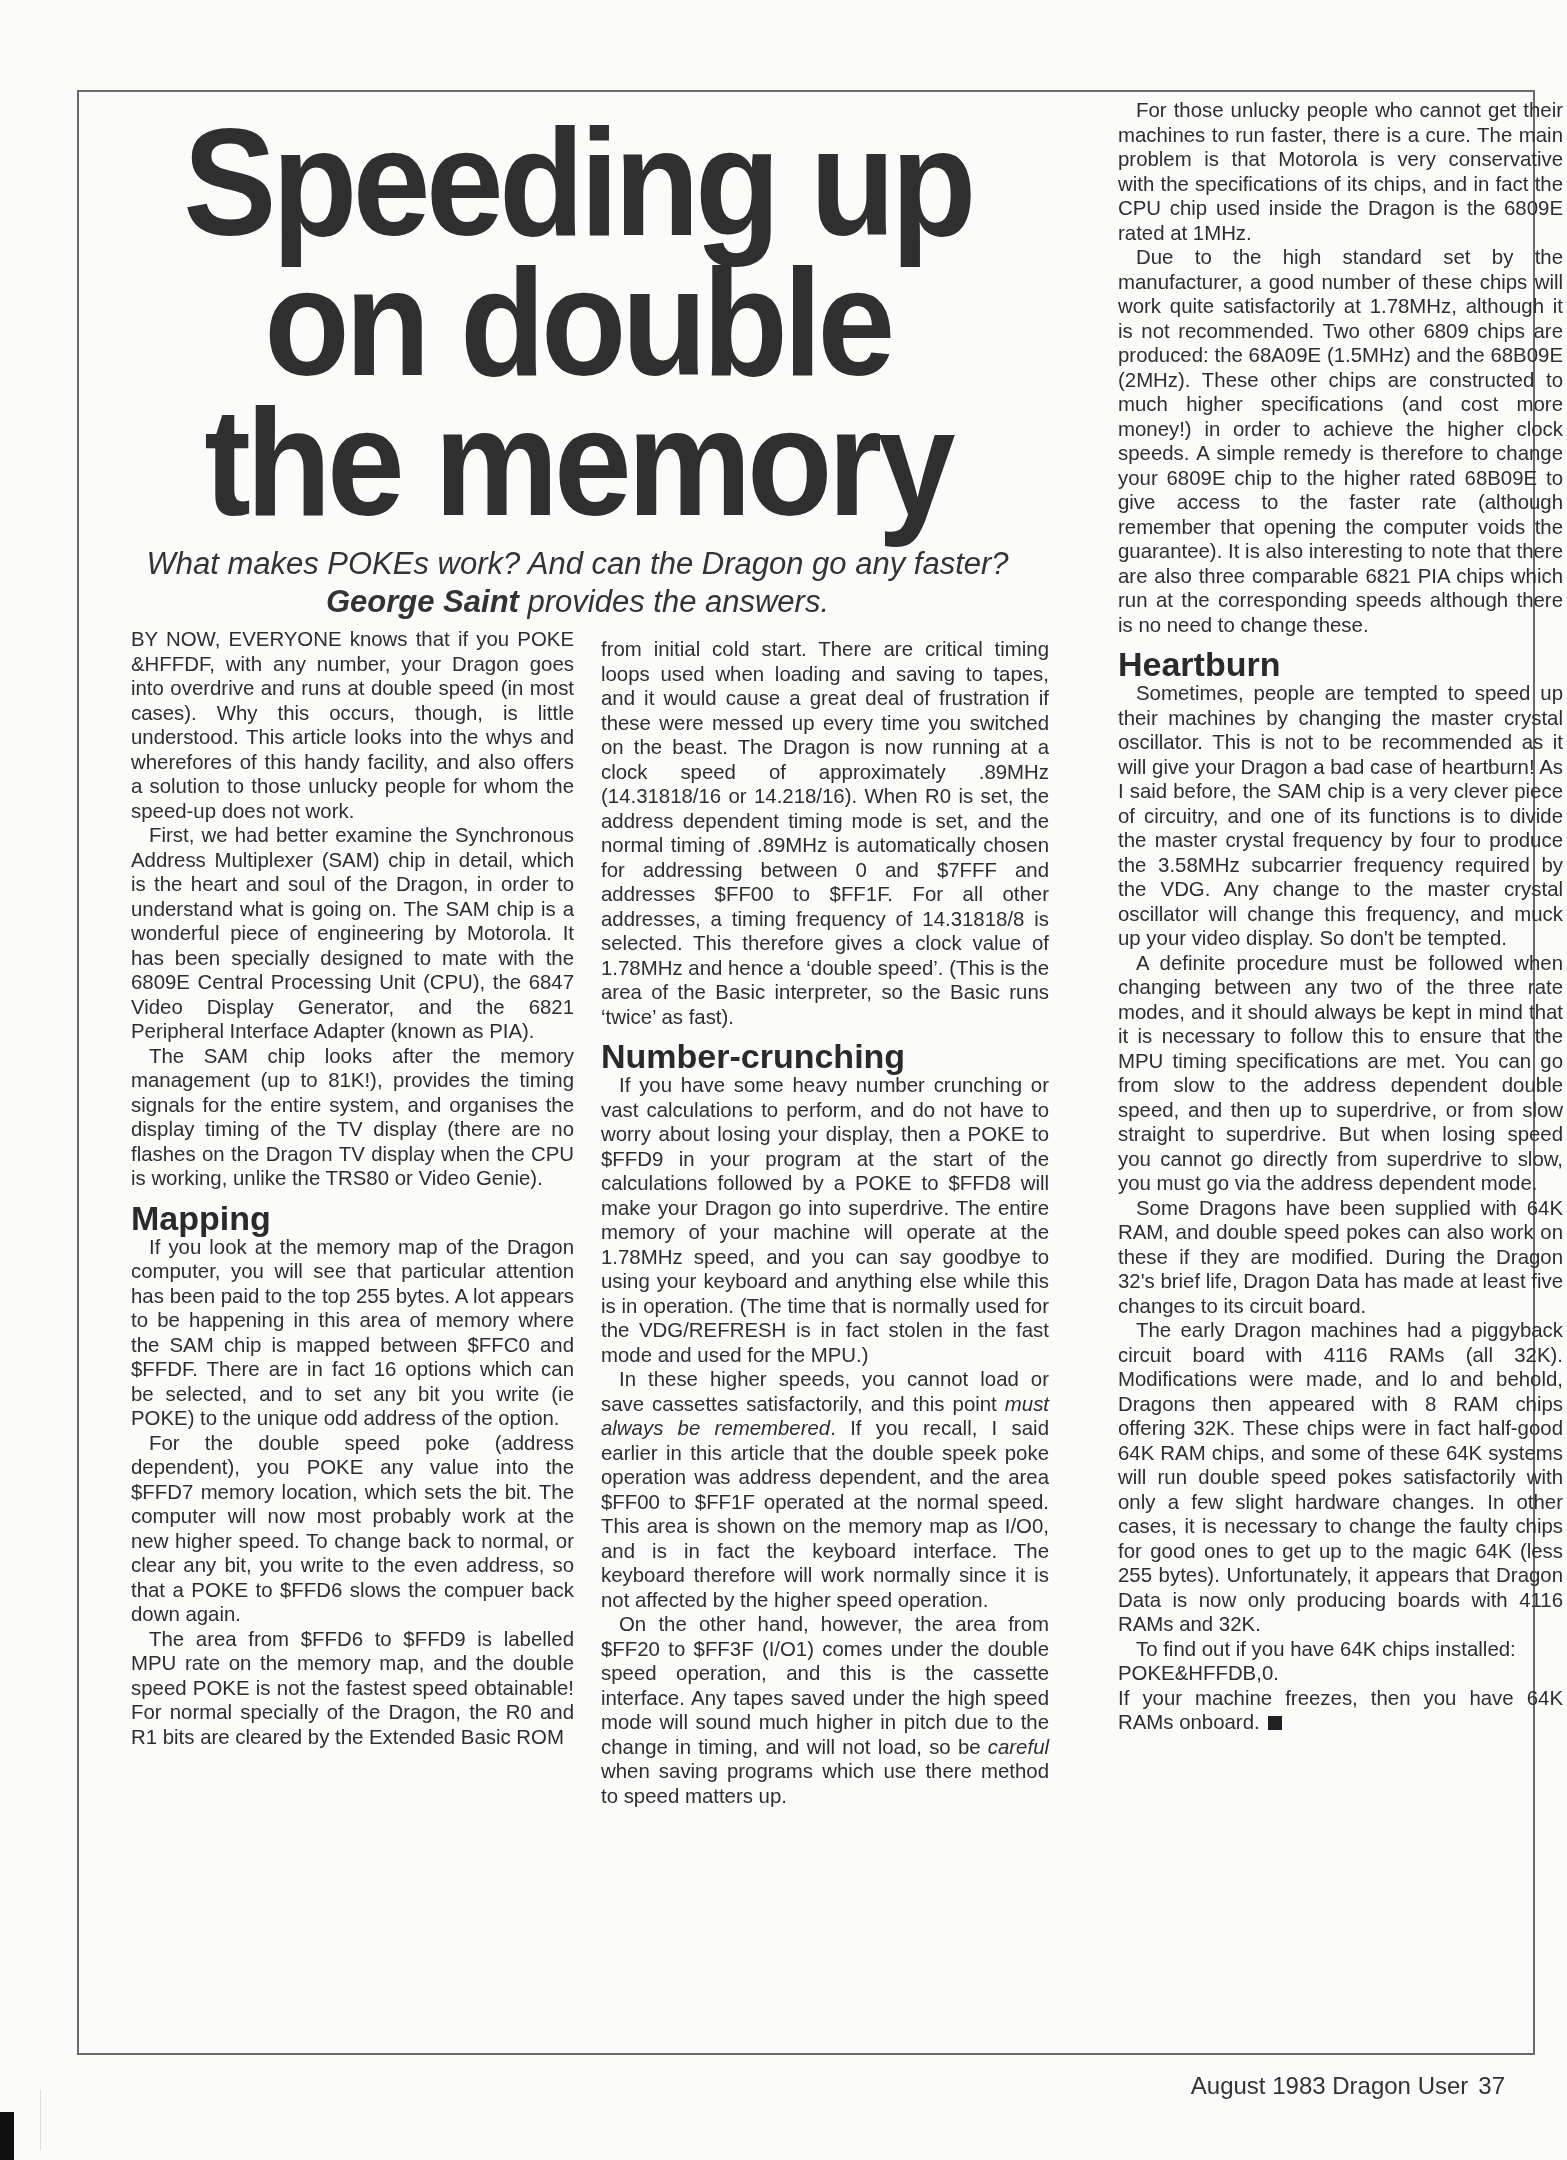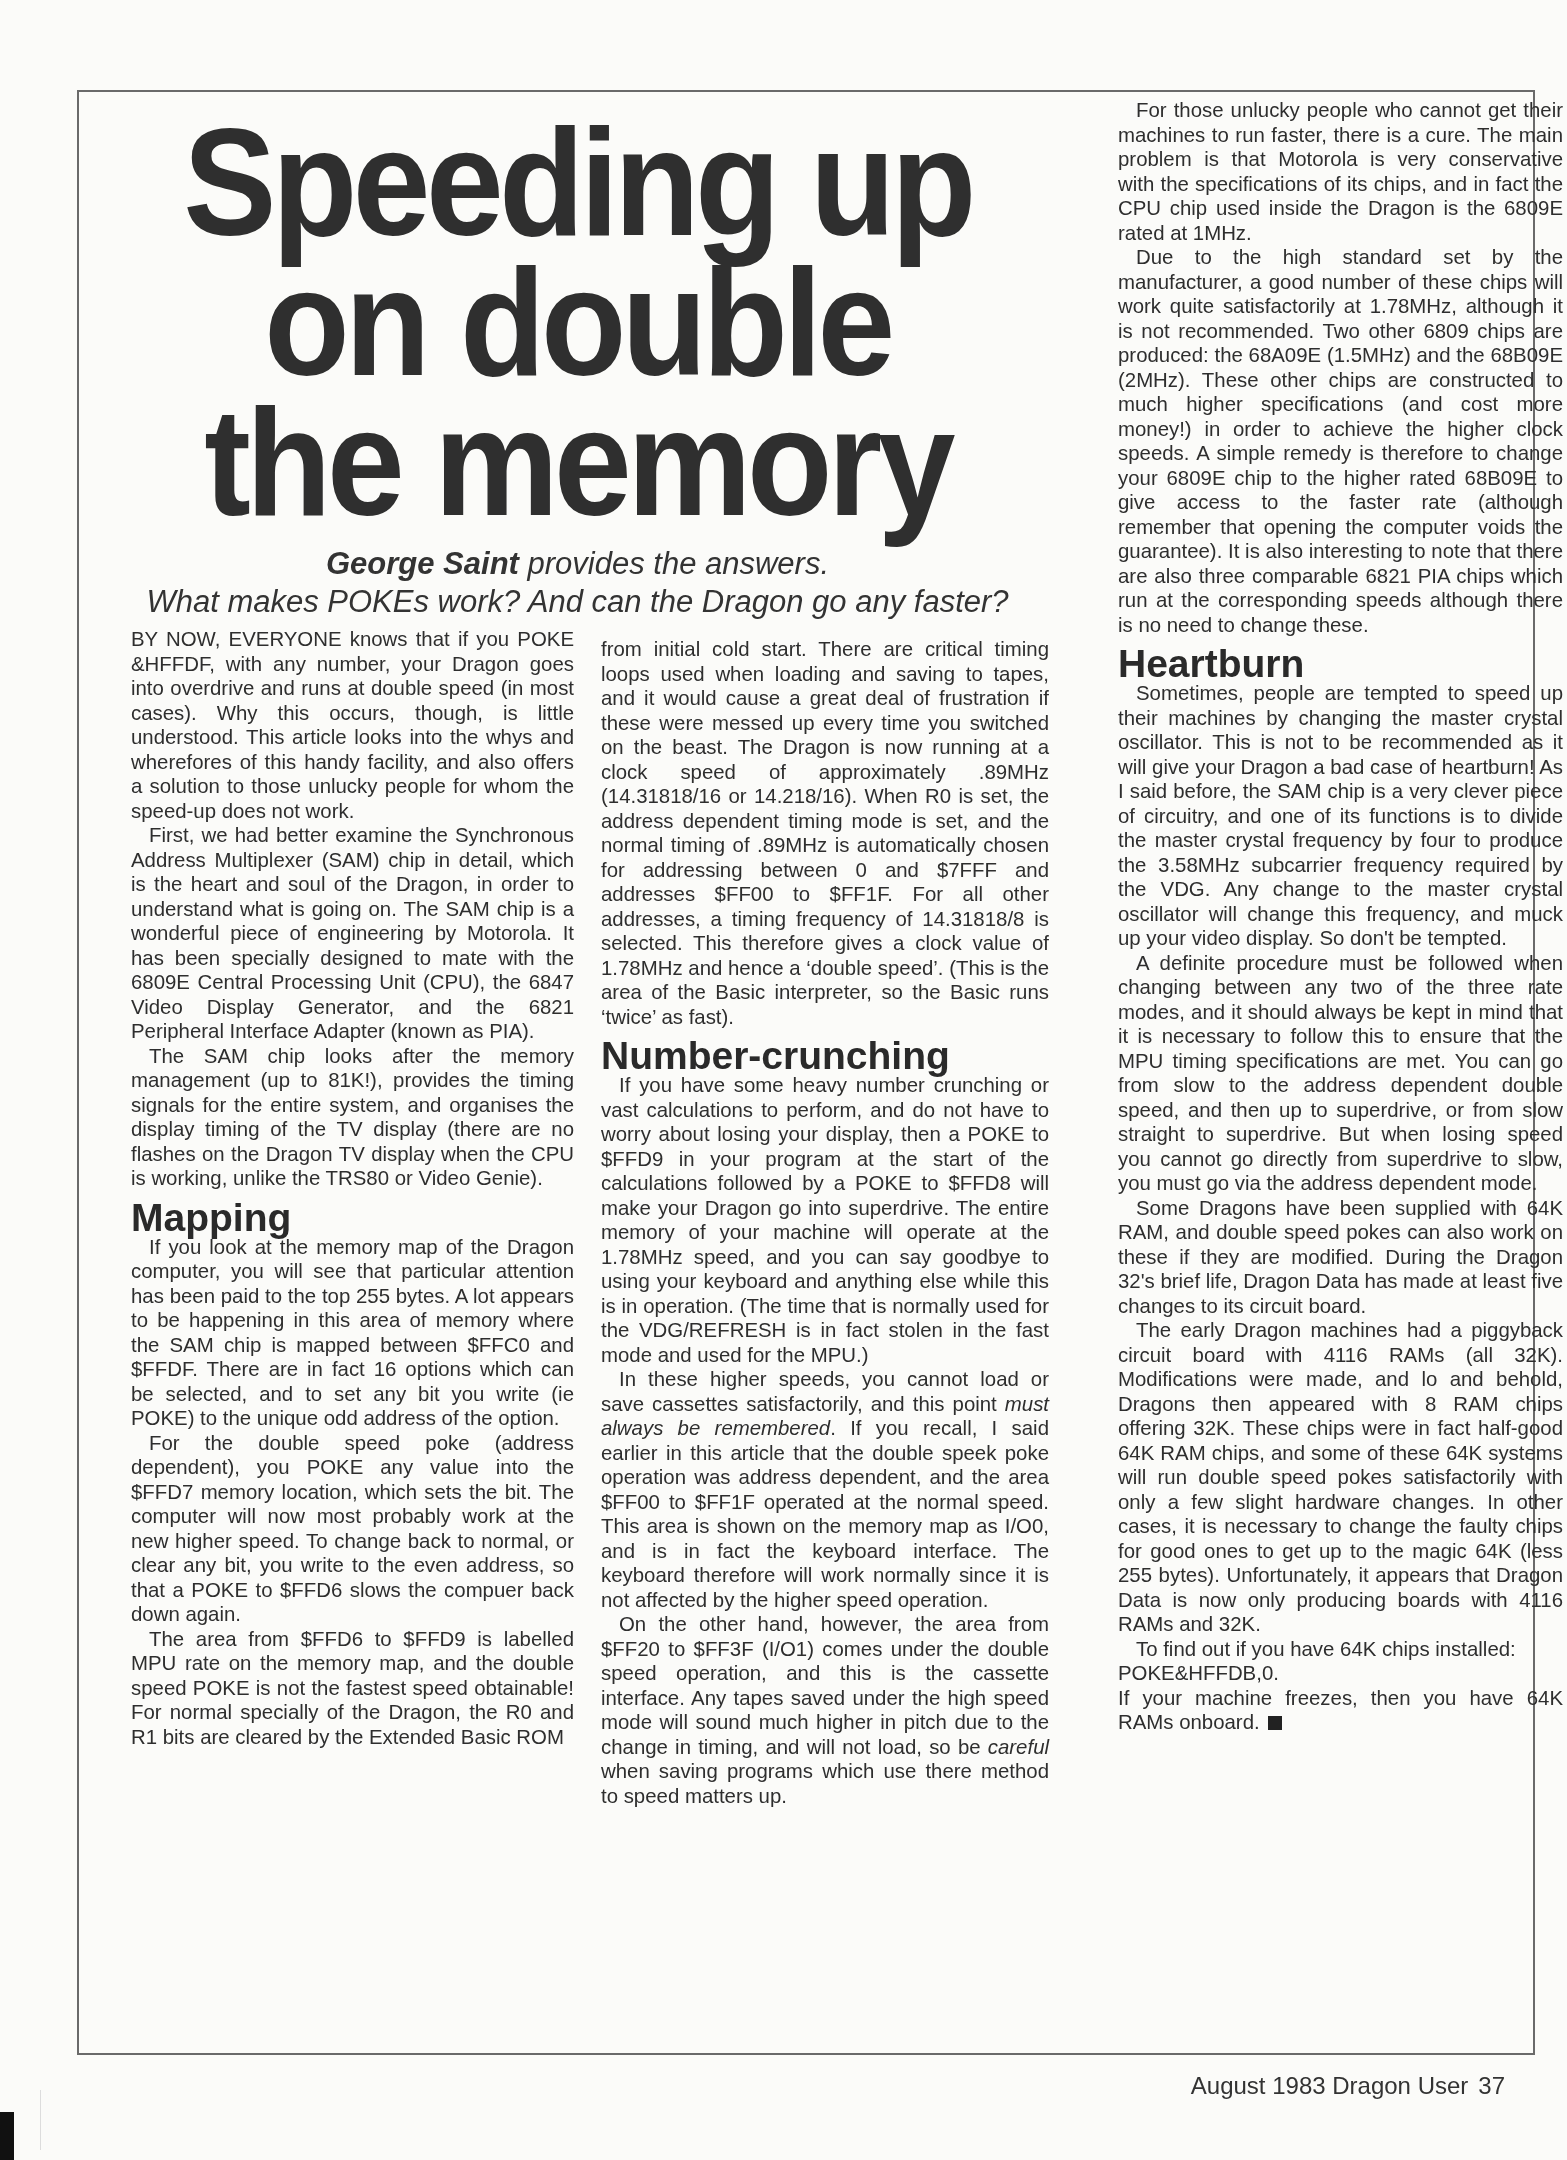--- a/index.html
+++ b/index.html
@@ -36,21 +36,21 @@
     text-align: center;
   }
   .standfirst b { font-style: italic; }
   .col {
     position: absolute; font-size: 20.4px; line-height: 24.5px;
     text-align: justify; color: #2e2e2e;
   }
   .col p { margin: 0; text-indent: 18px; }
   .col p.noindent { text-indent: 0; }
   .col h2 {
-    margin: 10px 0 0 0; font-size: 39px; line-height: 34px; font-weight: bold; color: #2a2a2a;
+    margin: 10px 0 0 0; font-size: 34px; line-height: 34px; font-weight: bold; color: #2a2a2a;
   }
   .col-1 { left: 131px; top: 627px; width: 443px; }
   .col-2 { left: 601px; top: 637px; width: 448px; }
   .col-3 { left: 1073px; top: 98px; width: 445px; margin-left: 45px; }
   .end-mark {
     display: inline-block; width: 14px; height: 14px; background: #222; margin-left: 8px; vertical-align: -1px;
   }
   .footer {
     position: absolute; right: 62px; top: 2072px; font-size: 24px; color: #333;
   }
@@ -64,22 +64,22 @@
 
 <div class="frame"></div>
 
 <div class="headline-block">
   <h1 class="title">
     <div>Speeding up</div>
     <div>on double</div>
     <div>the memory</div>
   </h1>
   <div class="standfirst">
+    <div>What makes POKEs work? And can the Dragon go any faster?</div>
     <div><b>George Saint</b><span> provides the answers.</span></div>
-    <div>What makes POKEs work? And can the Dragon go any faster?</div>
   </div>
 </div>
 
 <div class="col col-1">
   <p class="noindent">BY NOW, EVERYONE knows that if you POKE &amp;HFFDF, with any number, your Dragon goes into overdrive and runs at double speed (in most cases). Why this occurs, though, is little understood. This article looks into the whys and wherefores of this handy facility, and also offers a solution to those unlucky people for whom the speed-up does not work.</p>
   <p>First, we had better examine the Synchronous Address Multiplexer (SAM) chip in detail, which is the heart and soul of the Dragon, in order to understand what is going on. The SAM chip is a wonderful piece of engineering by Motorola. It has been specially designed to mate with the 6809E Central Processing Unit (CPU), the 6847 Video Display Generator, and the 6821 Peripheral Interface Adapter (known as PIA).</p>
   <p>The SAM chip looks after the memory management (up to 81K!), provides the timing signals for the entire system, and organises the display timing of the TV display (there are no flashes on the Dragon TV display when the CPU is working, unlike the TRS80 or Video Genie).</p>
   <h2>Mapping</h2>
   <p>If you look at the memory map of the Dragon computer, you will see that particular attention has been paid to the top 255 bytes. A lot appears to be happening in this area of memory where the SAM chip is mapped between $FFC0 and $FFDF. There are in fact 16 options which can be selected, and to set any bit you write (ie POKE) to the unique odd address of the option.</p>
   <p>For the double speed poke (address dependent), you POKE any value into the $FFD7 memory location, which sets the bit. The computer will now most probably work at the new higher speed. To change back to normal, or clear any bit, you write to the even address, so that a POKE to $FFD6 slows the compuer back down again.</p>

